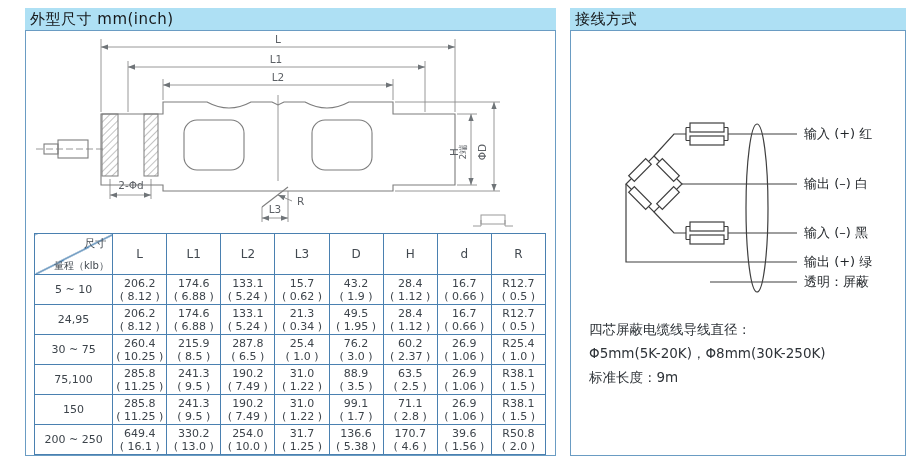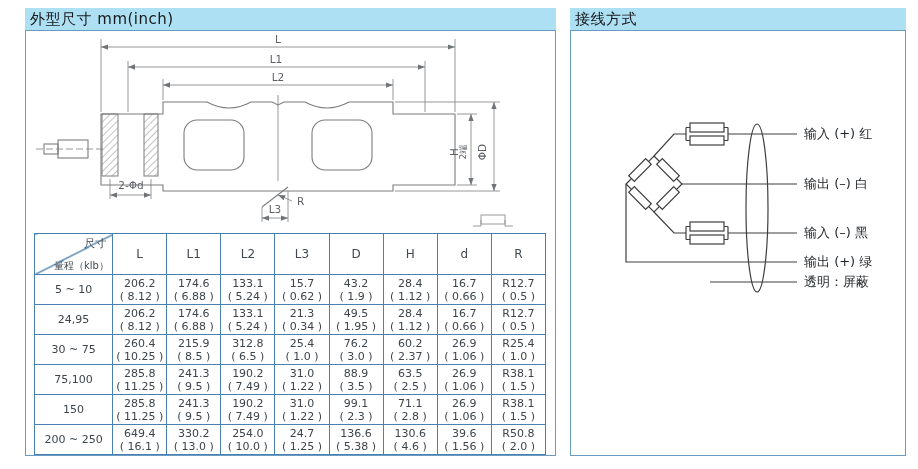--- a/index.html
+++ b/index.html
@@ -229,21 +229,21 @@
     <td>30 ~ 75</td>
   <td>
                 <div>260.4</div>
                 <div>( 10.25 )</div>
               </td>
               <td>
                 <div>215.9</div>
                 <div>( 8.5 )</div>
               </td>
               <td>
-                <div>312.8</div>
+                <div>287.8</div>
                 <div>( 6.5 )</div>
               </td>
               <td>
                 <div>25.4</div>
                 <div>( 1.0 )</div>
               </td>
               <td>
                 <div>76.2</div>
                 <div>( 3.0 )</div>
               </td>
@@ -308,21 +308,21 @@
               <td>
                 <div>190.2</div>
                 <div>( 7.49 )</div>
               </td>
               <td>
                 <div>31.0</div>
                 <div>( 1.22 )</div>
               </td>
               <td>
                 <div>99.1</div>
-                <div>( 2.3 )</div>
+                <div>( 1.7 )</div>
               </td>
               <td>
                 <div>71.1</div>
                 <div>( 2.8 )</div>
               </td>
               <td>
                 <div>26.9</div>
                 <div>( 1.06 )</div>
               </td>
               <td>
@@ -338,29 +338,29 @@
               </td>
               <td>
                 <div>330.2</div>
                 <div>( 13.0 )</div>
               </td>
               <td>
                 <div>254.0</div>
                 <div>( 10.0 )</div>
               </td>
               <td>
-                <div>24.7</div>
+                <div>31.7</div>
                 <div>( 1.25 )</div>
               </td>
               <td>
                 <div>136.6</div>
                 <div>( 5.38 )</div>
               </td>
               <td>
-                <div>130.6</div>
+                <div>170.7</div>
                 <div>( 4.6 )</div>
               </td>
               <td>
                 <div>39.6</div>
                 <div>( 1.56 )</div>
               </td>
               <td>
                 <div>R50.8</div>
                 <div>( 2.0 )</div>
               </td>
@@ -412,15 +412,20 @@
         </g>
         <g>
           <text class="wiretxt" x="212" y="44">输入 (+) 红</text>
           <text class="wiretxt" x="212" y="94">输出 (–) 白</text>
           <text class="wiretxt" x="212" y="143">输入 (–) 黑</text>
           <text class="wiretxt" x="212" y="172">输出 (+) 绿</text>
           <text class="wiretxt" x="212" y="192">透明：屏蔽</text>
         </g>
       </svg>
 
+      <div class="cable-notes">
+        <div>四芯屏蔽电缆线导线直径：</div>
+        <div>Φ5mm(5K-20K)，Φ8mm(30K-250K)</div>
+        <div>标准长度：9m</div>
+      </div>
     </div>
   </div>
 </div>
 
 </body></html>

